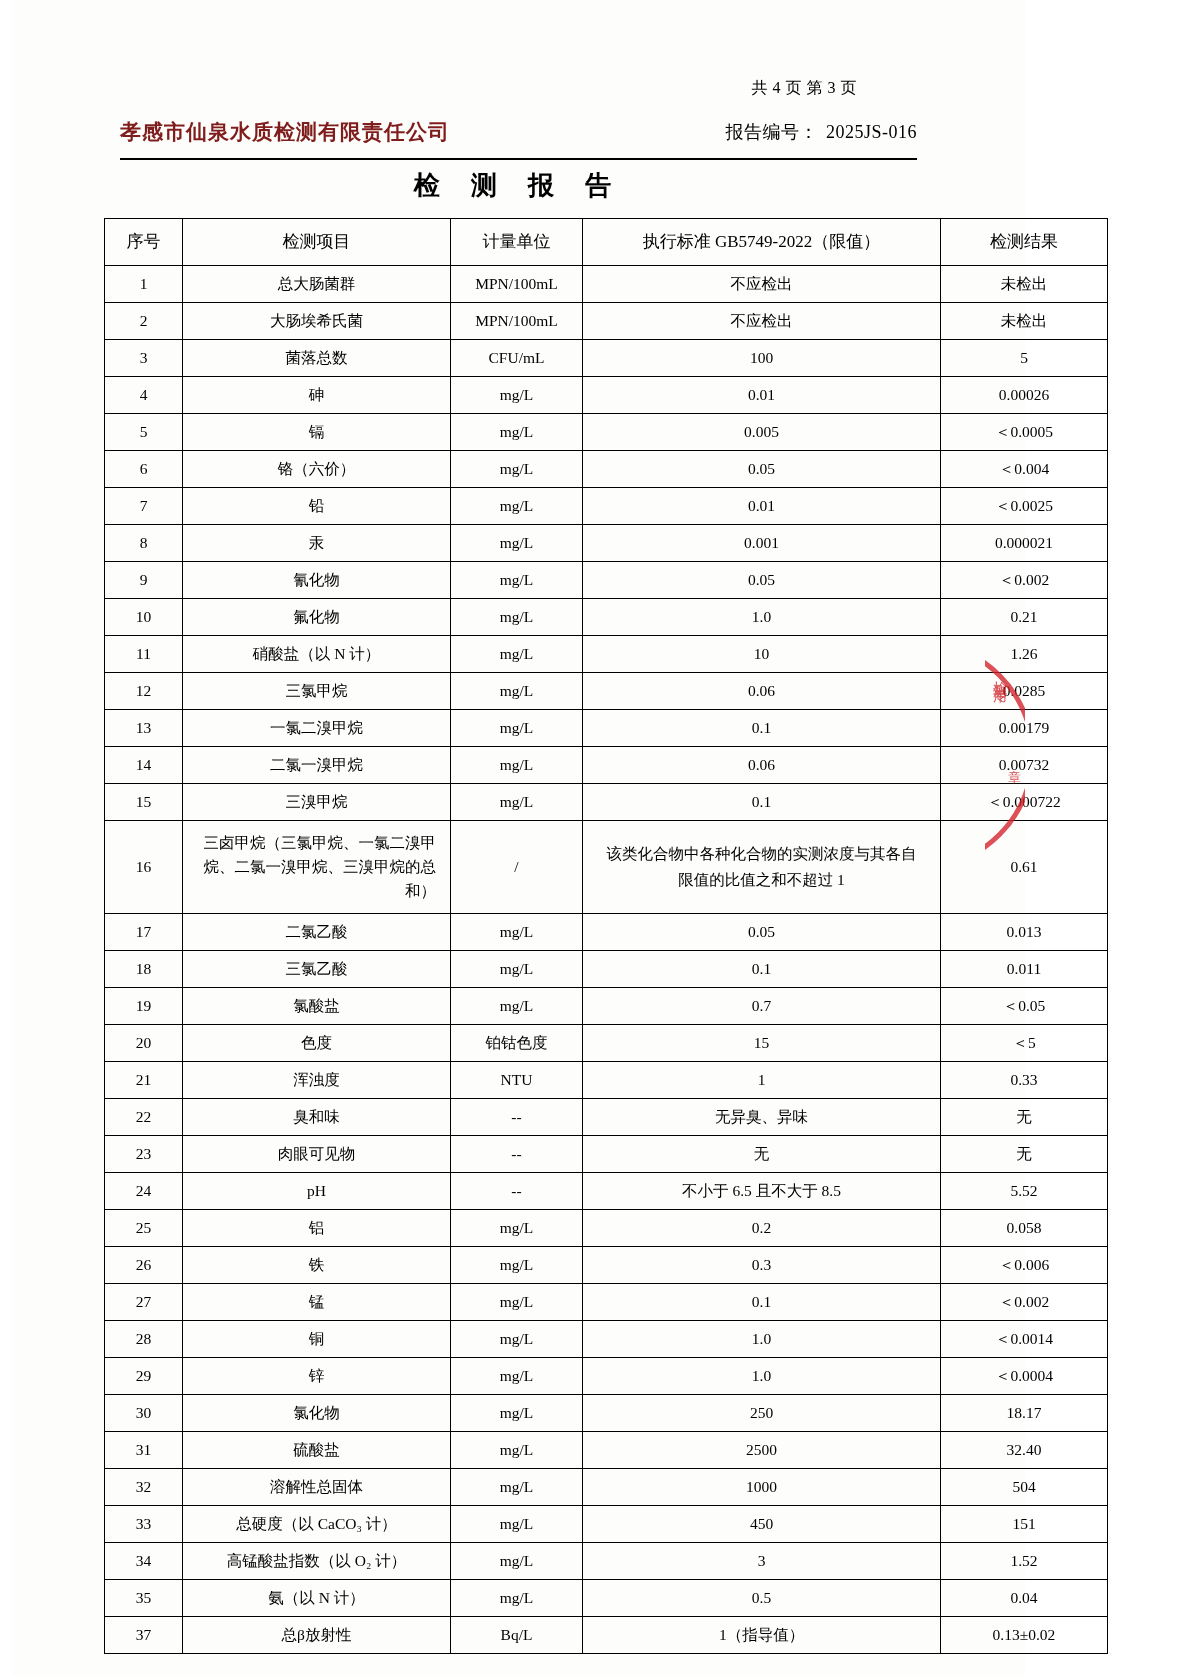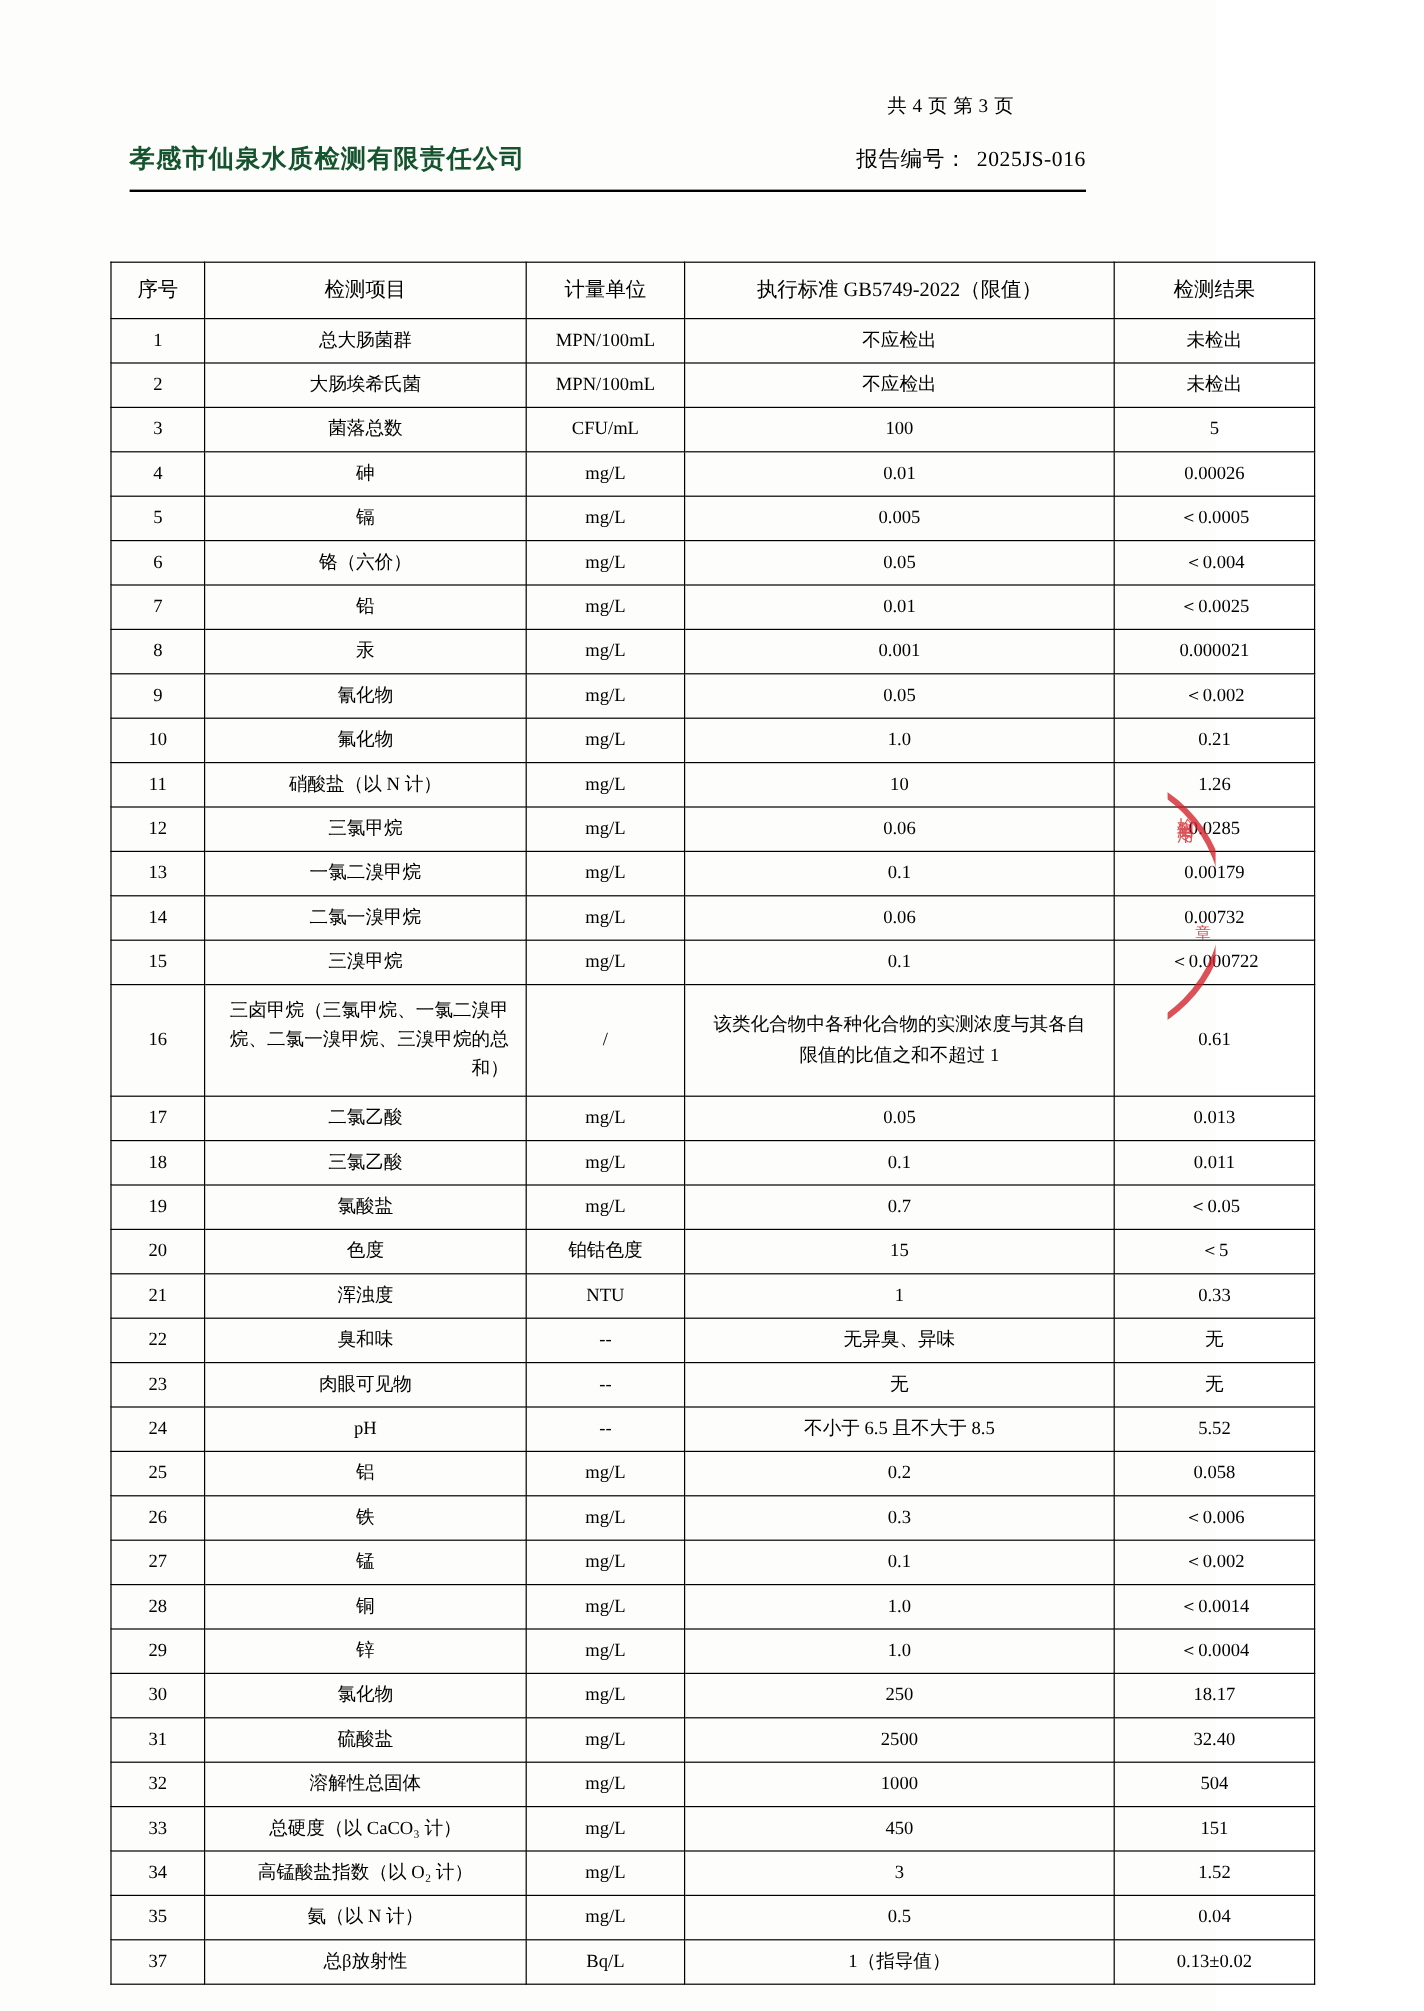--- a/index.html
+++ b/index.html
@@ -10,21 +10,21 @@
   body {
     width: 1187px;
     height: 1676px;
     position: relative;
     font-family: "Liberation Serif", serif;
     color: #000;
     overflow: hidden;
   }
   .page {
     position: absolute;
-    left: 0; top: 0;
+    left: 12px; top: 0;
     width: 1013px;
     height: 1676px;
     background: #fdfdfb;
   }
   .page-number {
     position: absolute;
     right: 168px;
     top: 78px;
     font-size: 16px;
     letter-spacing: 0.5px;
@@ -37,21 +37,21 @@
     height: 48px;
     display: flex;
     align-items: center;
     justify-content: space-between;
   }
   .company-name {
     font-family: "Liberation Sans", sans-serif;
     font-weight: bold;
     font-size: 21px;
     letter-spacing: 1px;
-    color: #14532d;
+    color: #7f1d1d;
   }
   .report-no {
     font-size: 18px;
     letter-spacing: 0.5px;
   }
   .report-no .label { margin-right: 8px; margin-top: 17px; }
   .report-no .value { font-family: "Liberation Serif", serif; }
   .hr-line {
     position: absolute;
     left: 108px;
@@ -159,20 +159,21 @@
 
   <div class="header-row">
     <div class="company-name">孝感市仙泉水质检测有限责任公司</div>
     <div class="report-no">
       <span class="label">报告编号：</span><span class="value">2025JS-016</span>
     </div>
   </div>
 
   <div class="hr-line"></div>
 
+  <div class="doc-title">检 测 报 告</div>
 
   <table class="result-table">
     <colgroup>
       <col class="c-no">
         <col class="c-item">
         <col class="c-unit">
         <col class="c-std">
         <col class="c-res">
     </colgroup>
     <thead>

